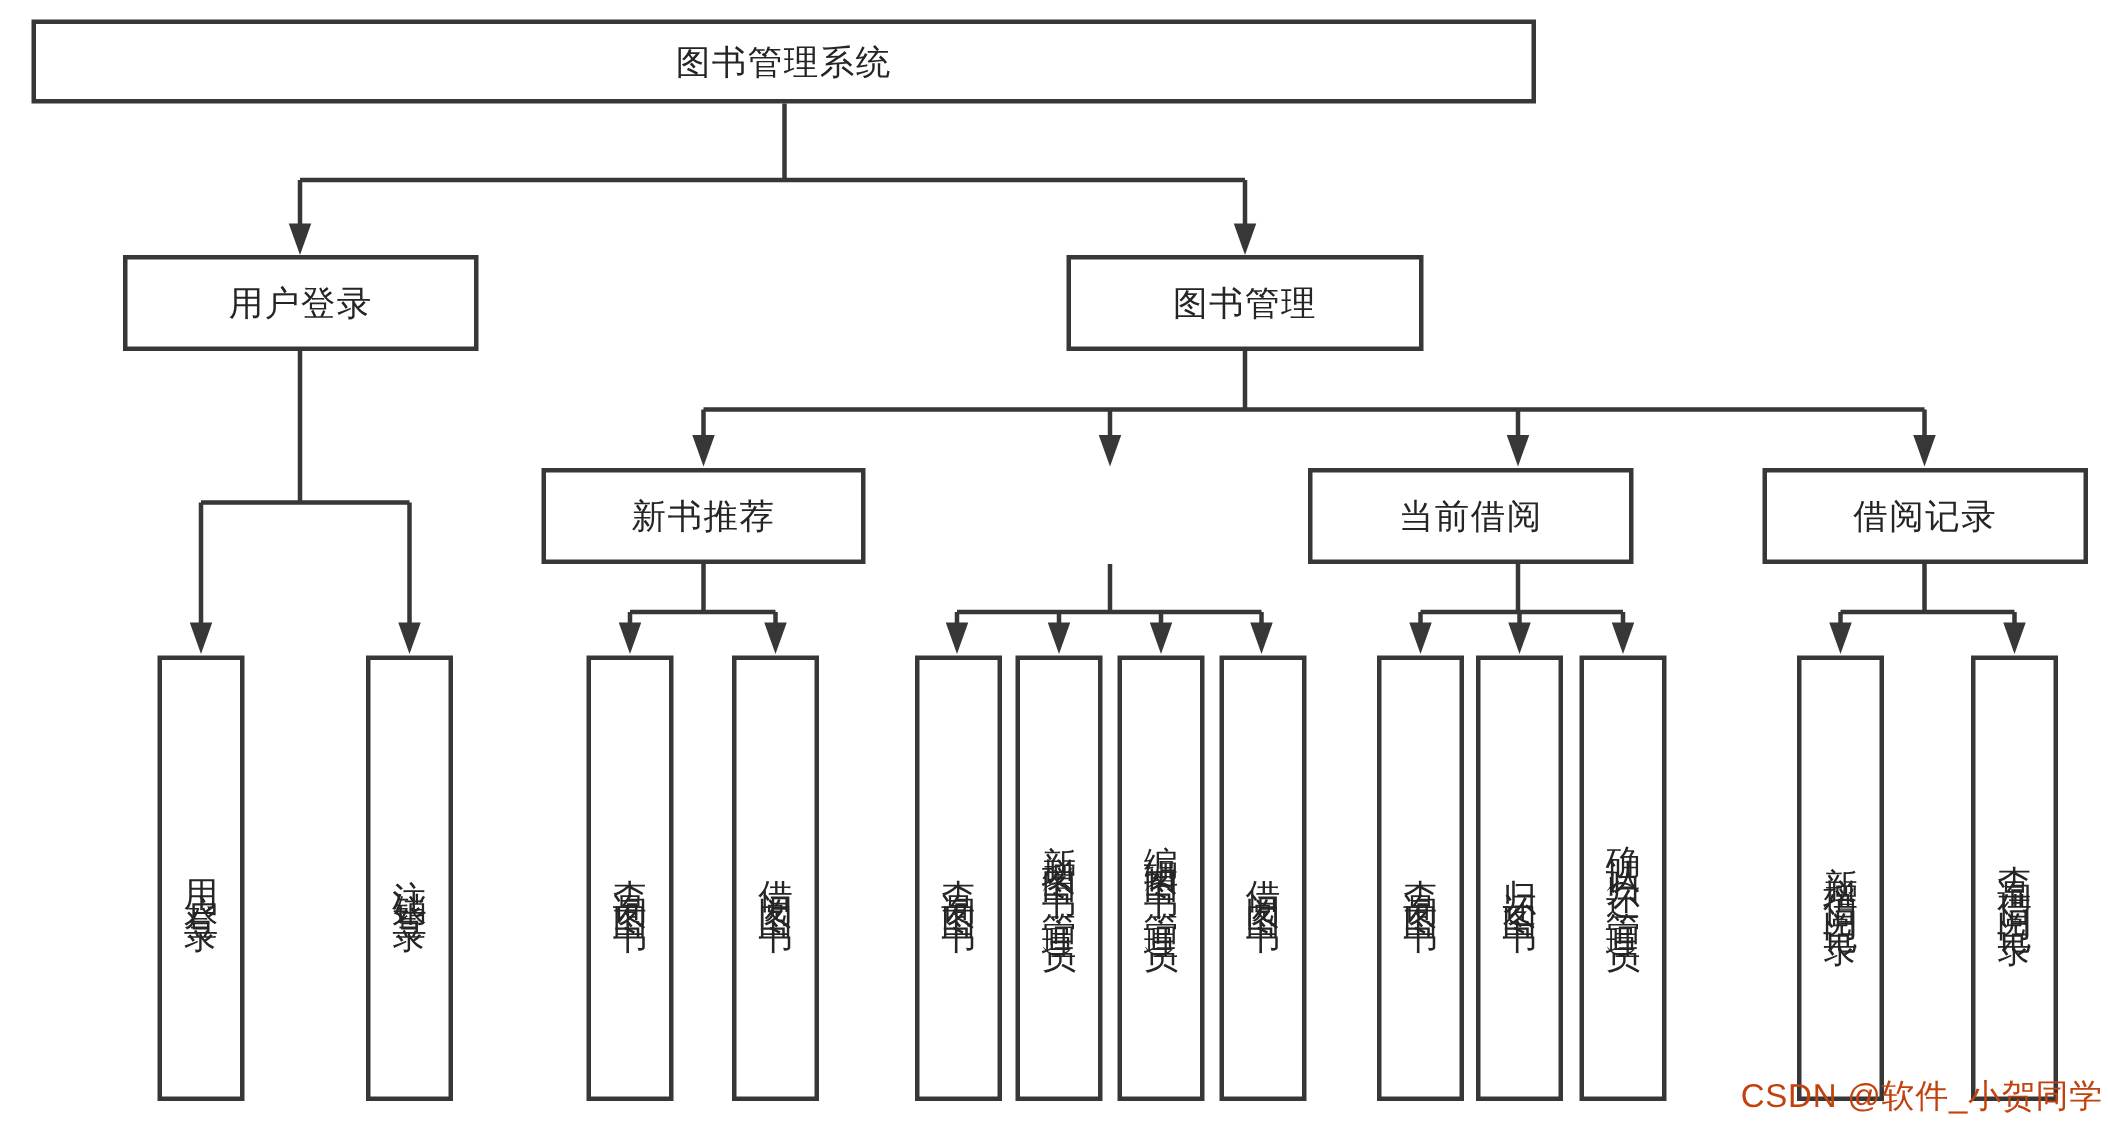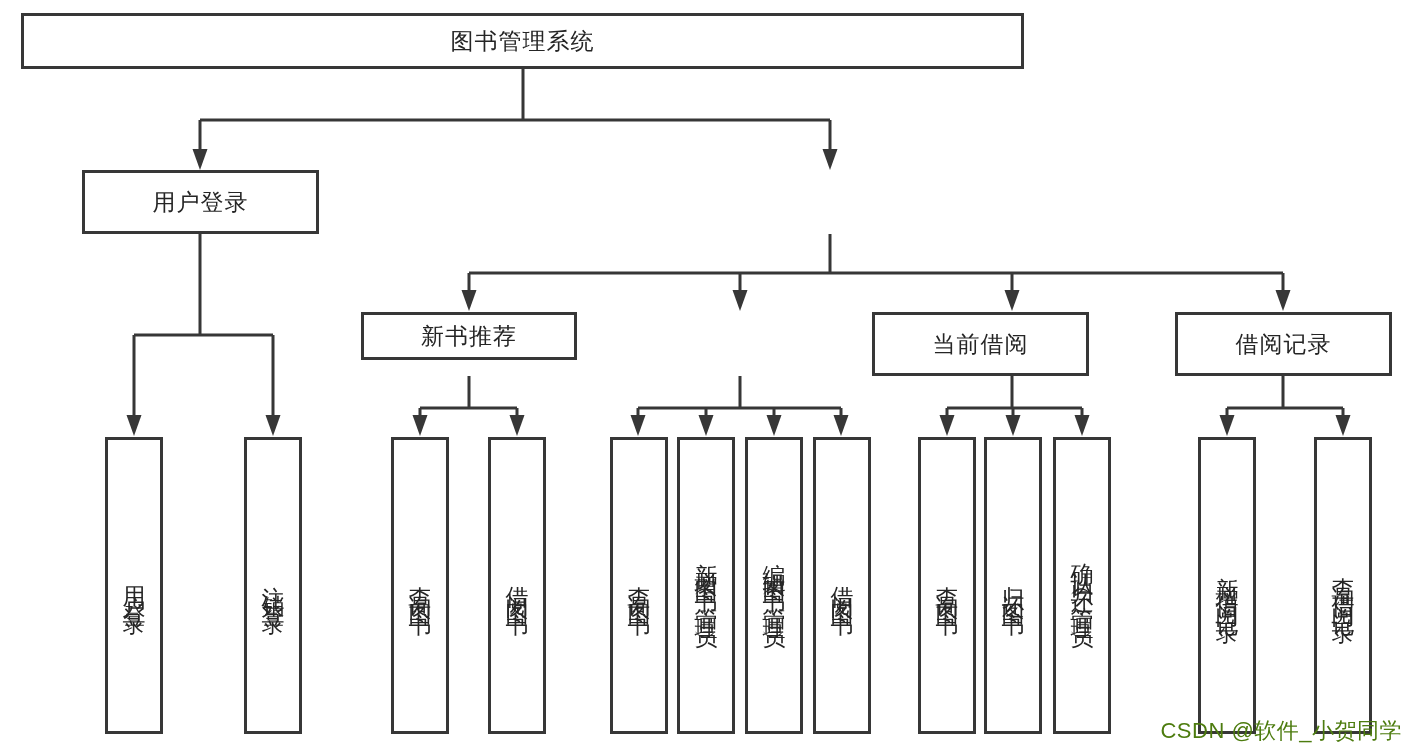--- a/index.html
+++ b/index.html
@@ -12,21 +12,21 @@
     position:absolute; box-sizing:border-box; background:#ffffff;
     border:3px solid #373737; display:flex; align-items:center; justify-content:center;
     font-size:23px; letter-spacing:1px; z-index:2;
   }
   .vtext {
     writing-mode:vertical-rl; text-orientation:mixed;
     letter-spacing:9px; line-height:1; white-space:nowrap;
   }
   .watermark {
     position:absolute; top:716px; right:3px; z-index:5;
-    font-size:22px; color:#4d7c0f; letter-spacing:0.5px;
+    font-size:22px; color:#c2410c; letter-spacing:0.5px;
   }
 </style>
 </head>
 <body>
 
 <div class="stage">
 
   <svg class="wires" width="1405" height="747" viewBox="0 0 1405 747">
     <g stroke="#373737" stroke-width="3" fill="none">
       <path d="M523 68 V120 M200 120 H830 M200 120 V151 M830 120 V151"></path>
@@ -60,22 +60,25 @@
     </g>
   </svg>
 
   <div class="box" style="left:21px; top:13px; width:1003px; height:56px">
     <span>图书管理系统</span>
   </div>
 
   <div class="box" style="left:82px; top:170px; width:237px; height:64px">
     <span>用户登录</span>
   </div>
+  <div class="box" style="left:711px; top:170px; width:238px; height:64px">
+    <span>图书管理</span>
+  </div>
 
-  <div class="box" style="left:361px; top:312px; width:216px; height:48px">
+  <div class="box" style="left:361px; top:312px; width:216px; height:64px">
     <span>新书推荐</span>
   </div>
   <div class="box" style="left:872px; top:312px; width:217px; height:64px">
     <span>当前借阅</span>
   </div>
   <div class="box" style="left:1175px; top:312px; width:217px; height:64px">
     <span>借阅记录</span>
   </div>
 
   <div class="box" style="left:105px; top:437px; width:58px; height:297px">

